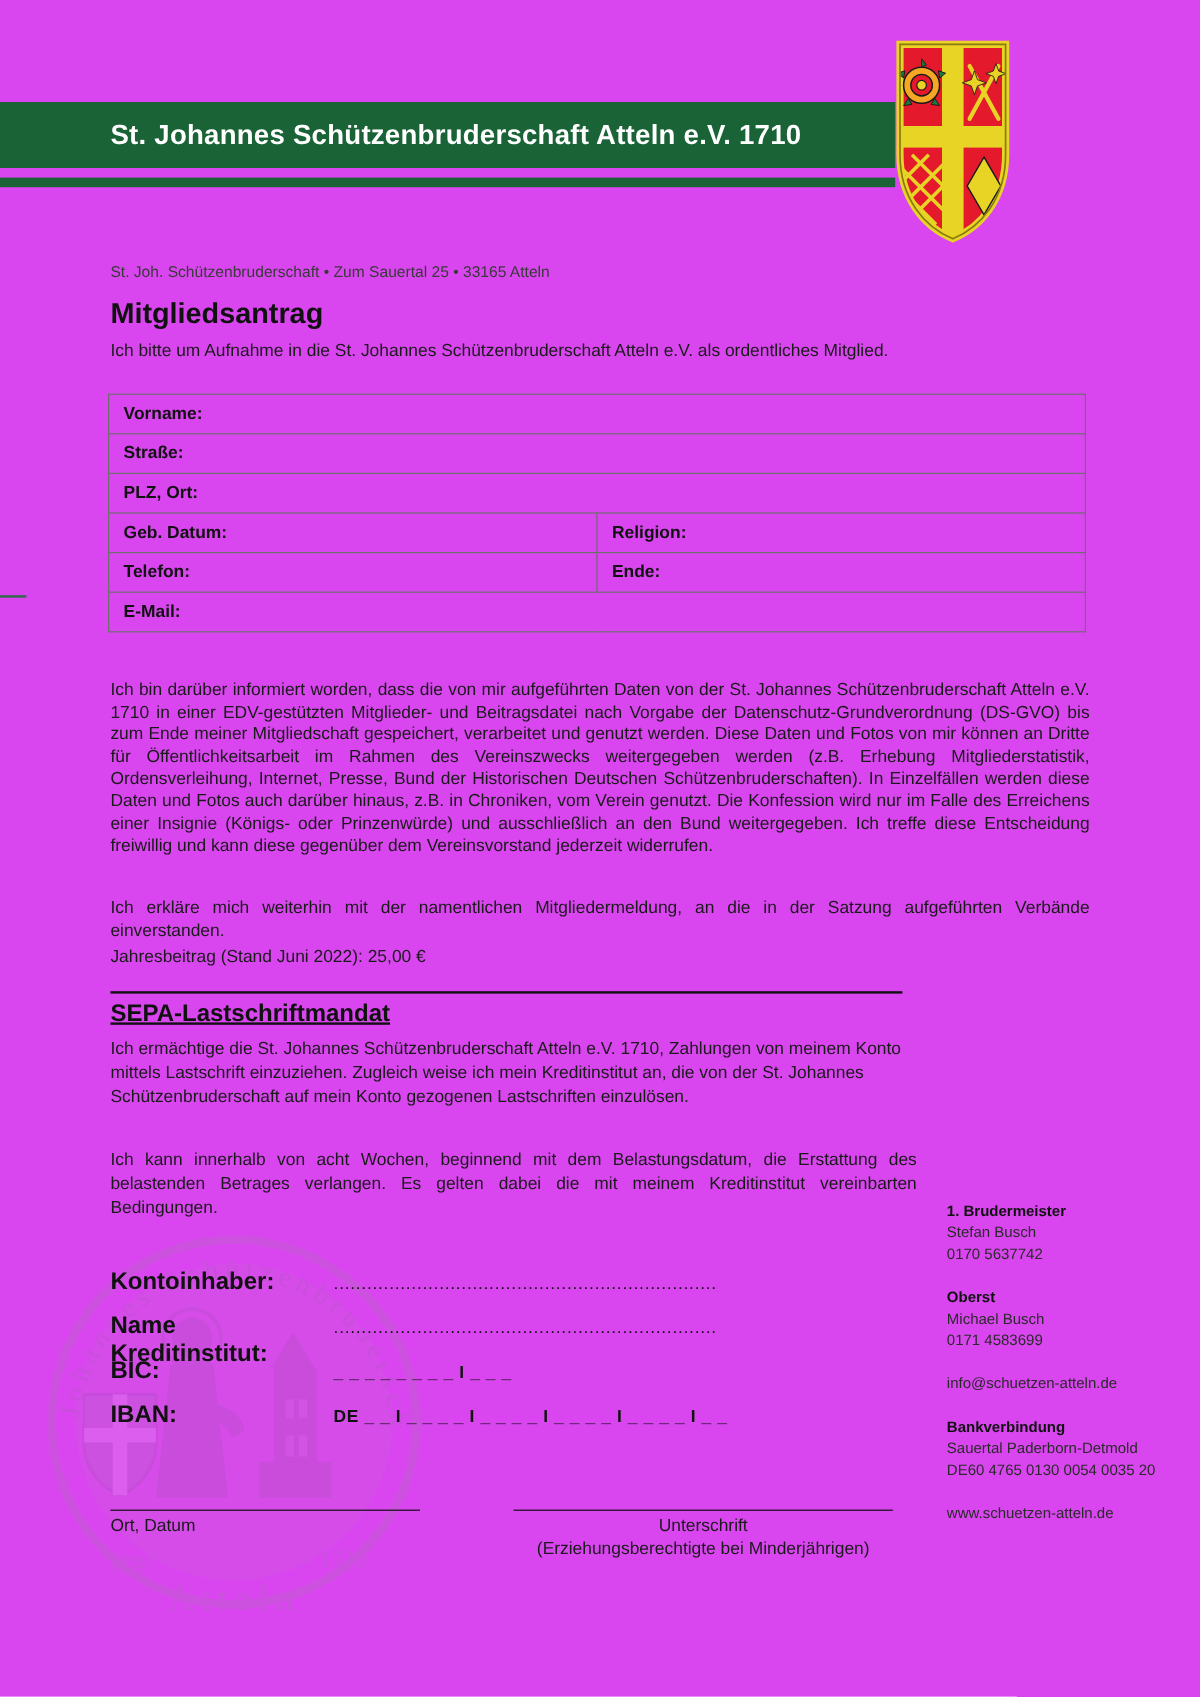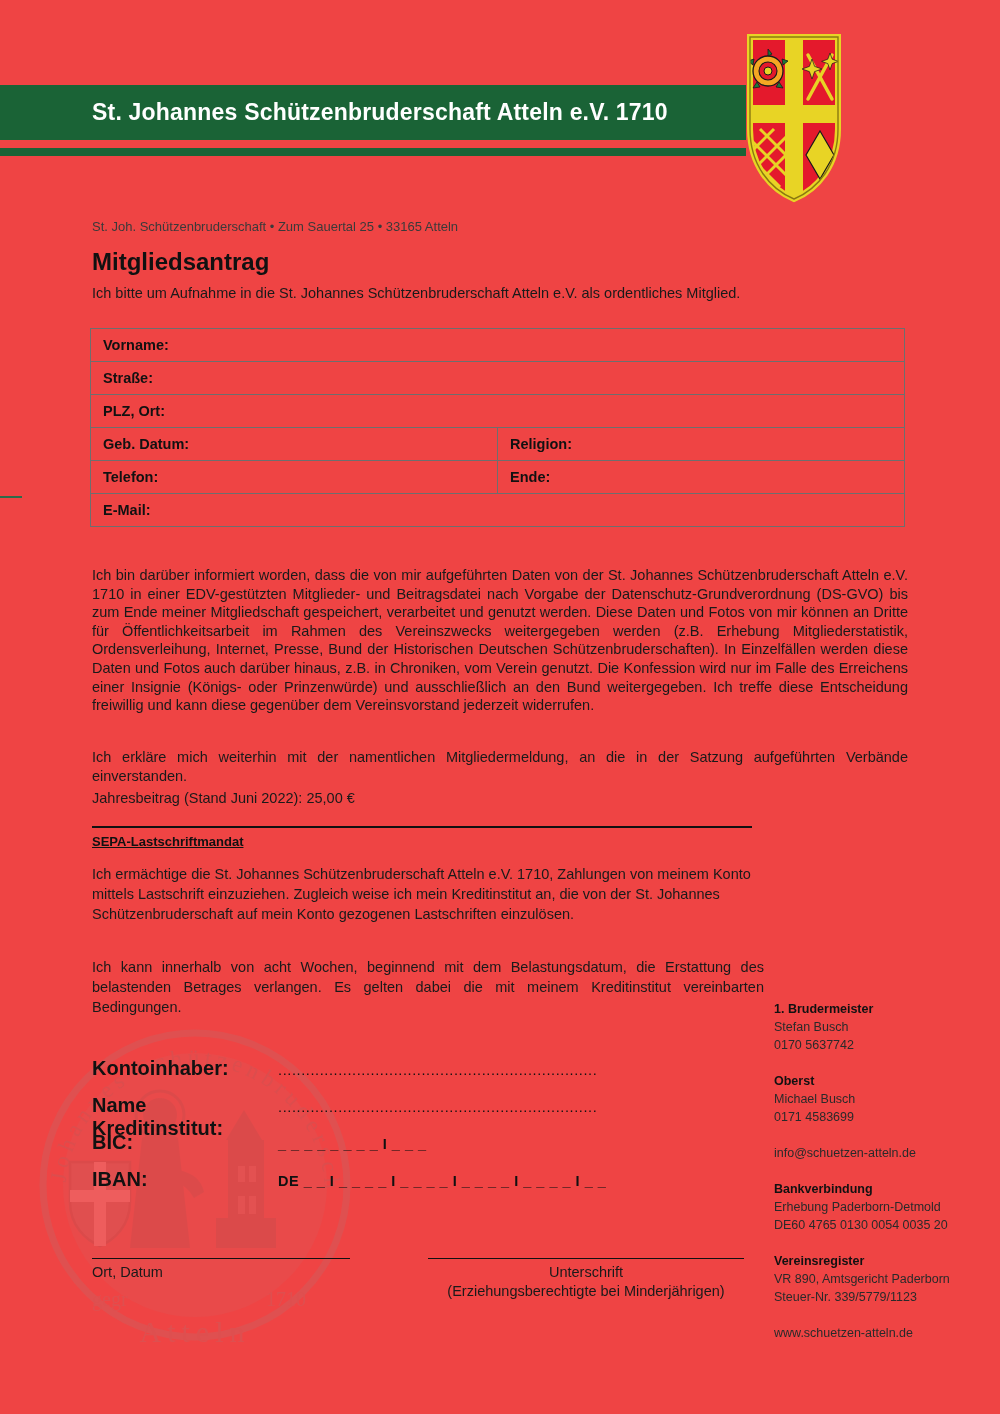--- a/index.html
+++ b/index.html
@@ -10,21 +10,21 @@
   }
   body {
     font-family: "Liberation Sans", sans-serif;
     color: #1a1a1a;
   }
   .page {
     position: relative;
     width: 1000px;
     height: 1414px;
     overflow: hidden;
-    background: #ef4444;
+    background: #d946ef;
   }
 
   
   .header-band {
     position: absolute;
     left: 0;
     top: 85px;
     width: 746px;
     height: 55px;
     background: #1a6336;
@@ -144,21 +144,21 @@
     left: 92px;
     top: 826px;
     width: 660px;
     height: 1.6px;
     background: #111111;
   }
   .sepa-heading {
     position: absolute;
     left: 92px;
     top: 834px;
-    font-size: 13px;
+    font-size: 20px;
     font-weight: bold;
     text-decoration: underline;
     color: #111111;
   }
   .sepa-para {
     position: absolute;
     left: 92px;
     width: 672px;
     font-size: 14.5px;
     line-height: 20px;
@@ -227,21 +227,21 @@
     width: 200px;
     font-size: 12.5px;
     line-height: 18px;
     color: #2a2a2a;
   }
   .sb-block { margin-bottom: 18px; }
   .sb-title {
     font-weight: bold;
     color: #111111;
   }
-  .sb-line { white-space: nowrap; }
+  .sb-line { white-space: nowrap; margin-left: 15px; }
 </style>
 </head>
 <body>
 
 <div class="page">
 
   <div class="header-band"></div>
   <div class="header-band-title">St. Johannes Schützenbruderschaft Atteln e.V. 1710</div>
   <div class="header-stripe"></div>
 
@@ -416,26 +416,21 @@
     <div class="sb-block">
       <div class="sb-title sb-line">Oberst</div>
       <div class="sb-line">Michael Busch</div>
       <div class="sb-line">0171 4583699</div>
     </div>
     <div class="sb-block">
       <div class="sb-line">info@schuetzen-atteln.de</div>
     </div>
     <div class="sb-block">
       <div class="sb-title sb-line">Bankverbindung</div>
-      <div class="sb-line">Erhebung Paderborn-Detmold</div>
+      <div class="sb-line">Sauertal Paderborn-Detmold</div>
       <div class="sb-line">DE60 4765 0130 0054 0035 20</div>
-    </div>
-    <div class="sb-block">
-      <div class="sb-title sb-line">Vereinsregister</div>
-      <div class="sb-line">VR 890, Amtsgericht Paderborn</div>
-      <div class="sb-line">Steuer-Nr. 339/5779/1123</div>
     </div>
     <div class="sb-block">
       <div class="sb-line">www.schuetzen-atteln.de</div>
     </div>
   </div>
 
 </div>
 
 </body></html>

